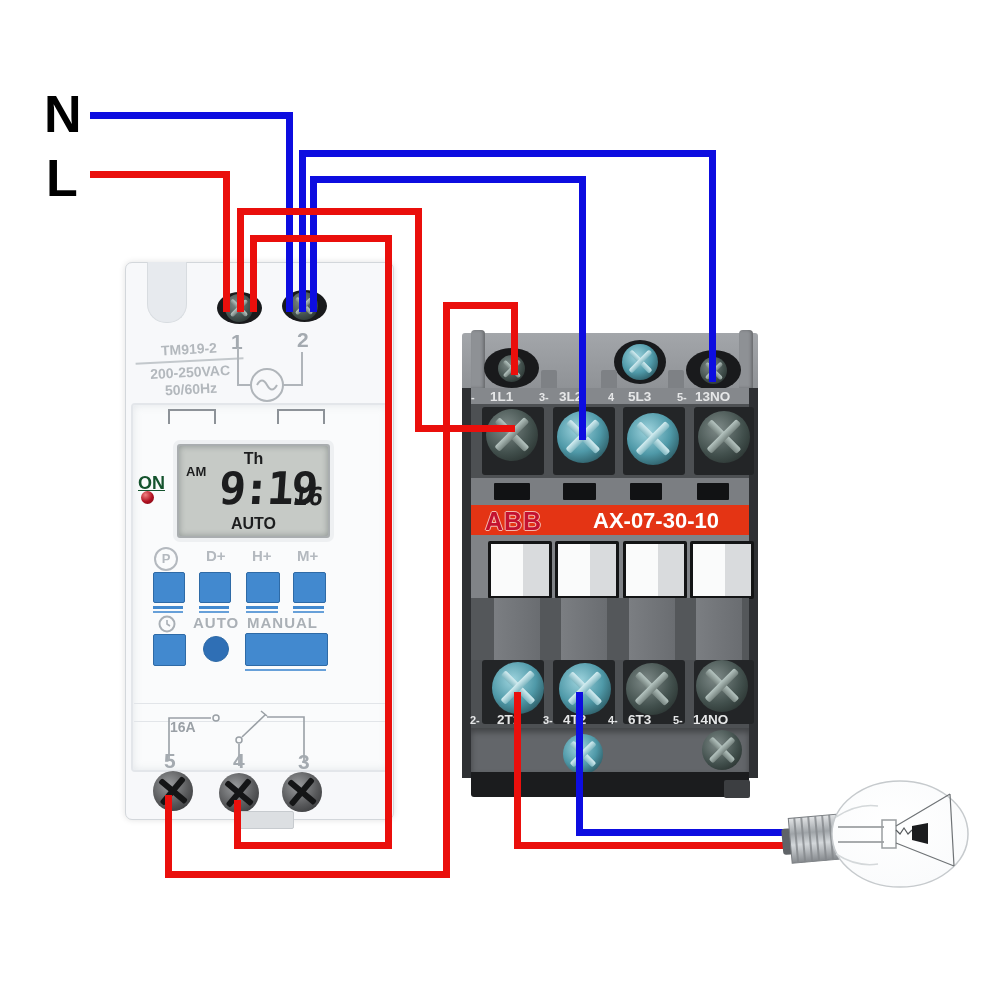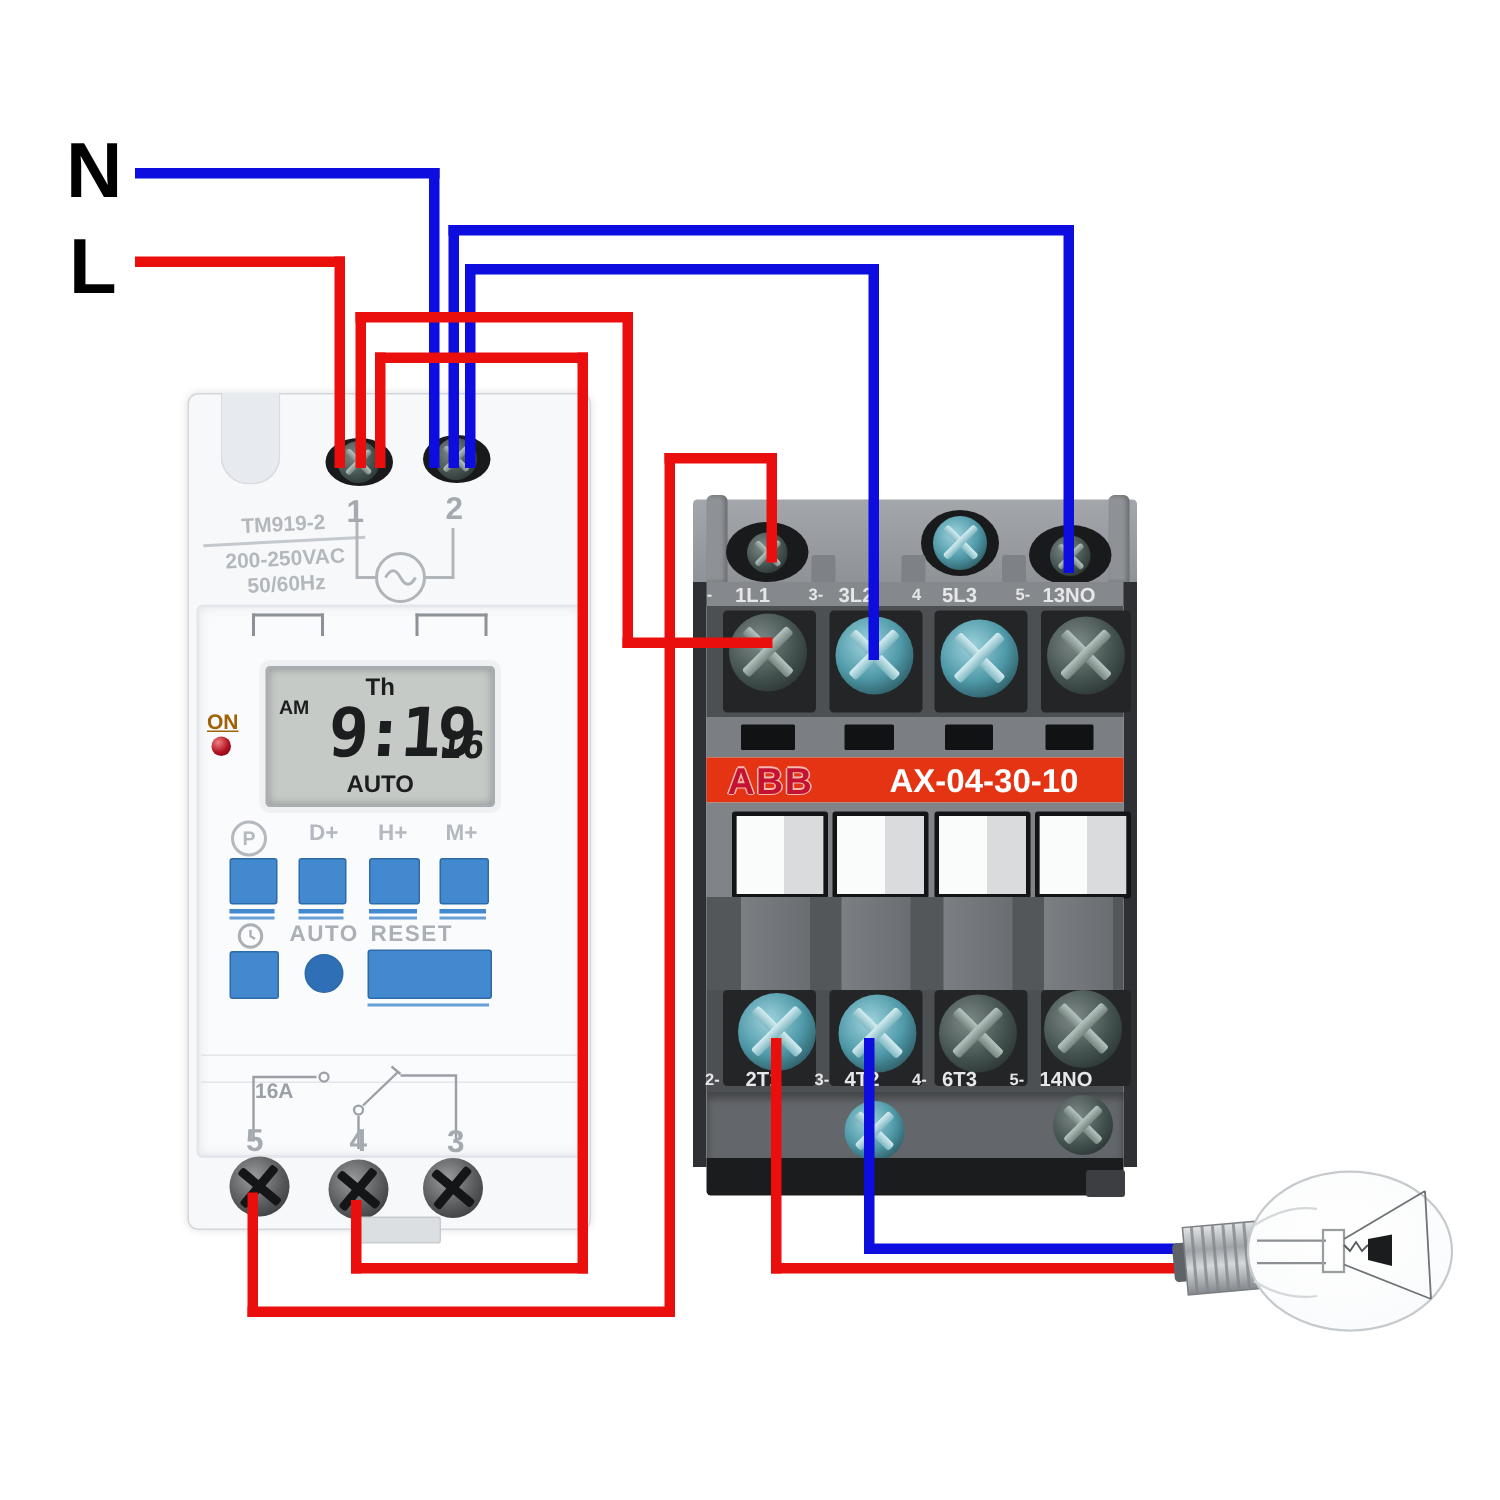--- a/index.html
+++ b/index.html
@@ -31,21 +31,21 @@
     border:1px solid #d3d7db;border-radius:7px;box-shadow:0 0 6px rgba(0,0,0,.12);z-index:1;}
   .tnotch{left:21px;top:-1px;width:38px;height:60px;background:#e7eaee;
     border:1px solid #d8dce0;border-top:none;border-radius:0 0 19px 19px;}
   .tnum{color:#a4aab0;font-size:21px;font-weight:bold;}
   .tmodel{left:10px;top:78px;width:108px;color:#b3b8bd;font-weight:bold;font-size:14px;
     text-align:center;transform:rotate(-3deg);line-height:1.25;}
   .tmodel .mline{border-bottom:2px solid #c3c8cc;padding-bottom:1px;margin-bottom:2px;}
   .cover{left:5px;top:140px;width:255px;height:365px;border:2px solid #e3e6ea;border-radius:4px;
     background:rgba(252,253,254,.6);box-shadow:inset 0 0 8px rgba(160,170,180,.25);}
   .clip{position:absolute;top:146px;width:44px;height:13px;border:2px solid #8d9298;border-bottom:none;}
-  .onlbl{left:12px;top:210px;color:#a16207;font-weight:bold;font-size:14px;text-decoration:underline;}
+  .onlbl{left:12px;top:210px;color:#14532d;font-weight:bold;font-size:18px;text-decoration:underline;}
   .led{left:15px;top:228px;width:13px;height:13px;border-radius:50%;
     background:radial-gradient(circle at 35% 30%,#f08080 0%,#b01020 55%,#700713 100%);}
   .lcd{left:51px;top:181px;width:149px;height:90px;background:#c6cac6;border:2px solid #a9adaf;
     border-radius:3px;box-shadow:inset 0 0 6px rgba(60,70,70,.4),0 0 0 4px #eef0f2;color:#1c1d1e;}
   .lcd .day{position:absolute;left:0;top:4px;width:100%;text-align:center;font-size:16px;font-weight:bold;}
   .lcd .am{position:absolute;left:7px;top:18px;font-size:13px;font-weight:bold;}
   .lcd .time{position:absolute;left:40px;top:16px;font-family:"DejaVu Sans Mono",monospace;
     font-size:45px;font-weight:bold;letter-spacing:-3px;transform:skewX(-4deg);}
   .lcd .sec{position:absolute;left:114px;top:36px;font-family:"DejaVu Sans Mono",monospace;
     font-size:25px;font-weight:bold;transform:skewX(-6deg);}
@@ -153,21 +153,21 @@
     <div class="bline" style="left:120px;top:343px;width:32px;"></div>
     <div class="bline thin" style="left:120px;top:348px;width:32px;"></div>
     <div class="bline" style="left:167px;top:343px;width:31px;"></div>
     <div class="bline thin" style="left:167px;top:348px;width:31px;"></div>
 
     <svg class="r2lbl" style="left:32px;top:352px;" width="18" height="18" viewBox="0 0 18 18">
       <circle cx="9" cy="9" r="7.5" fill="none" stroke="#aab0b6" stroke-width="2"></circle>
       <path d="M9,5 V9 L12,11" fill="none" stroke="#aab0b6" stroke-width="1.6"></path>
     </svg>
     <div class="r2lbl" style="left:67px;">AUTO</div>
-    <div class="r2lbl" style="left:121px;">RESET</div>
+    <div class="r2lbl" style="left:121px;">MANUAL</div>
 
     <div class="bbtn" style="left:27px;top:371px;width:31px;height:30px;"></div>
     <div class="bbtn" style="left:77px;top:373px;width:24px;height:24px;border-radius:50%;background:#2f6fb5;"></div>
     <div class="bbtn" style="left:119px;top:370px;width:81px;height:31px;"></div>
     <div class="bline thin" style="left:119px;top:406px;width:81px;"></div>
 
     <div class="covline" style="top:440px;"></div>
     <div class="covline" style="top:458px;"></div>
 
     <svg class="abs" style="left:35px;top:443px;" width="160" height="68" viewBox="0 0 160 68">
@@ -230,21 +230,21 @@
 
     <div class="abs slotrow">
       <div class="slot" style="left:23px;width:36px;"></div>
       <div class="slot" style="left:92px;width:33px;"></div>
       <div class="slot" style="left:159px;width:32px;"></div>
       <div class="slot" style="left:226px;width:32px;"></div>
     </div>
 
     <div class="abs banner">
       <div class="abb">ABB</div>
-      <div class="cmodel">AX-04-30-10</div>
+      <div class="cmodel">AX-07-30-10</div>
     </div>
 
     <div class="abs cliprow">
       <div class="wclip" style="left:17px;"></div>
       <div class="wclip" style="left:84px;"></div>
       <div class="wclip" style="left:152px;"></div>
       <div class="wclip" style="left:219px;"></div>
     </div>
 
     <div class="abs colrow">

